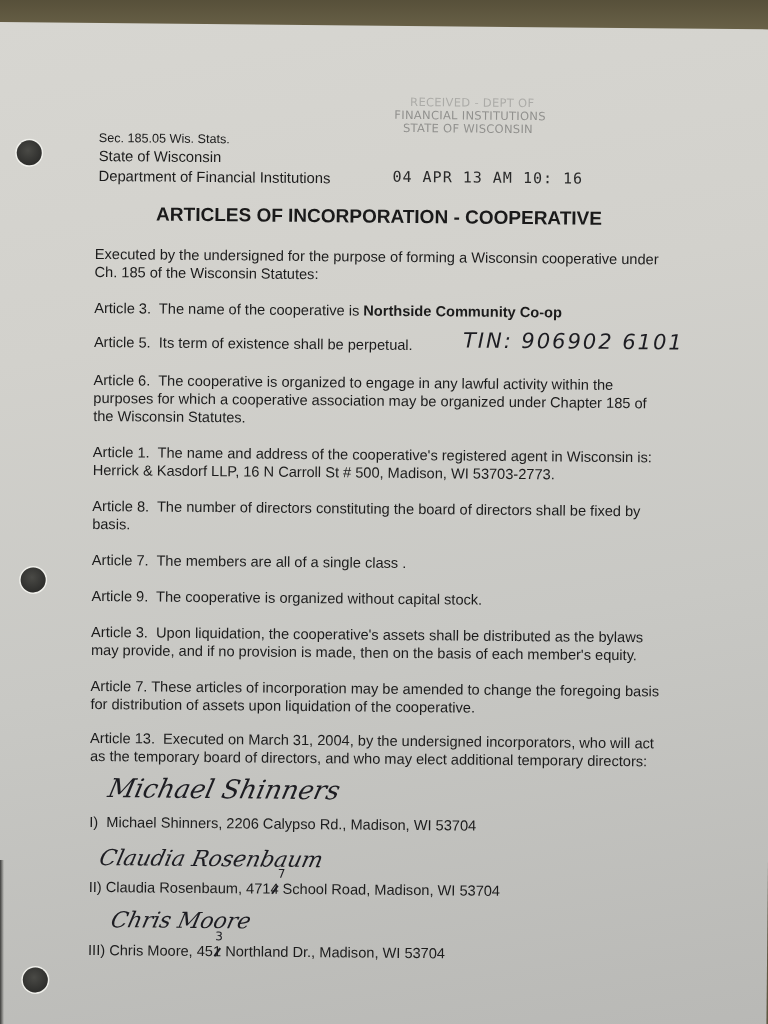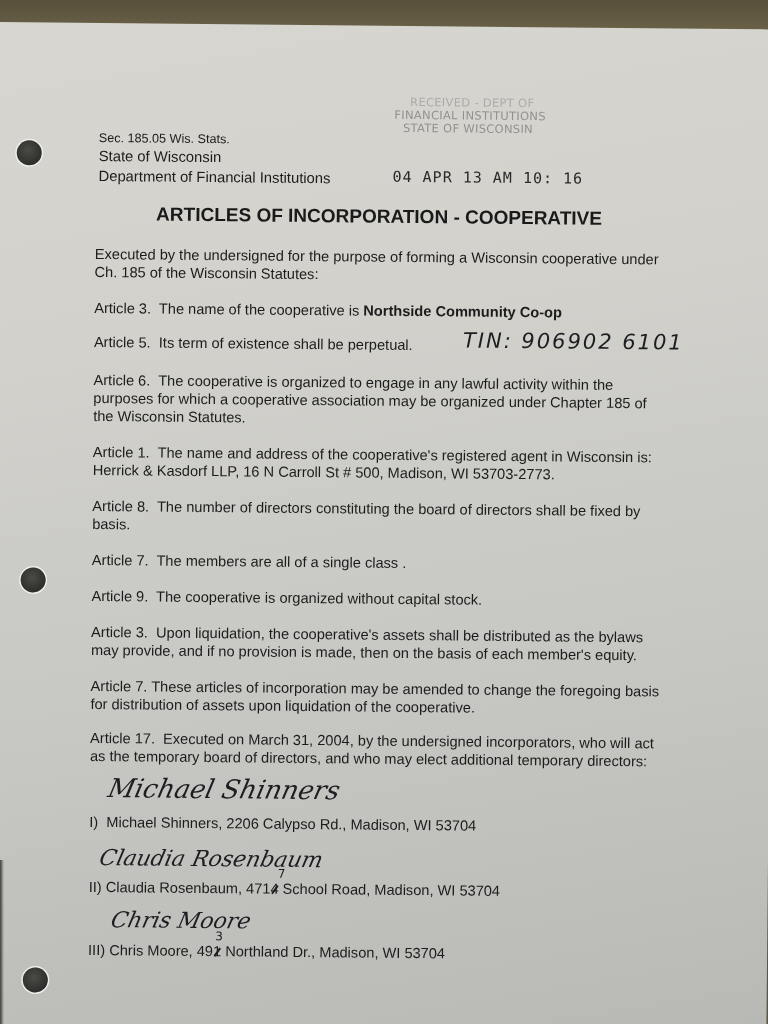--- a/index.html
+++ b/index.html
@@ -196,21 +196,21 @@
   </div>
   <div class="text" style="left:101px; top:618px;">may provide, and if no provision is made, then on the basis of each member's equity.</div>
 
   <div class="text" style="left:101px; top:654px;">
     <span>Article 7.</span>
     <span>These articles of incorporation may be amended to change the foregoing basis</span>
   </div>
   <div class="text" style="left:101px; top:672px;">for distribution of assets upon liquidation of the cooperative.</div>
 
   <div class="text" style="left:101px; top:706px;">
-    <span>Article 17.</span>&nbsp;
+    <span>Article 13.</span>&nbsp;
     <span>Executed on March 31, 2004, by the undersigned incorporators, who will act</span>
   </div>
   <div class="text" style="left:101px; top:724px;">as the temporary board of directors, and who may elect additional temporary directors:</div>
 
   <div class="handwriting sig" style="left:120px; top:750px;">Michael Shinners</div>
   <div class="text" style="left:101px; top:790px;">
     <span>I)</span>&nbsp;
     <span>Michael Shinners, 2206 Calypso Rd., Madison, WI  53704</span>
   </div>
 
@@ -218,17 +218,17 @@
   <div class="correction" style="left:290px; top:842px;">7</div>
   <div class="text" style="left:101px; top:855px;">
     <span>II)</span>
     <span>Claudia Rosenbaum, 471</span><span class="strike">4</span><span> School Road, Madison, WI 53704</span>
   </div>
 
   <div class="handwriting sig" style="left:124px; top:884px; font-size:22px;">Chris Moore</div>
   <div class="correction" style="left:228px; top:905px;">3</div>
   <div class="text" style="left:101px; top:918px;">
     <span>III)</span>
-    <span>Chris Moore, 49</span><span class="strike">1</span><span> Northland Dr., Madison, WI  53704</span>
+    <span>Chris Moore, 45</span><span class="strike">1</span><span> Northland Dr., Madison, WI  53704</span>
   </div>
 </div>
 
 <div class="left-edge-shadow"></div>
 
 </body></html>

